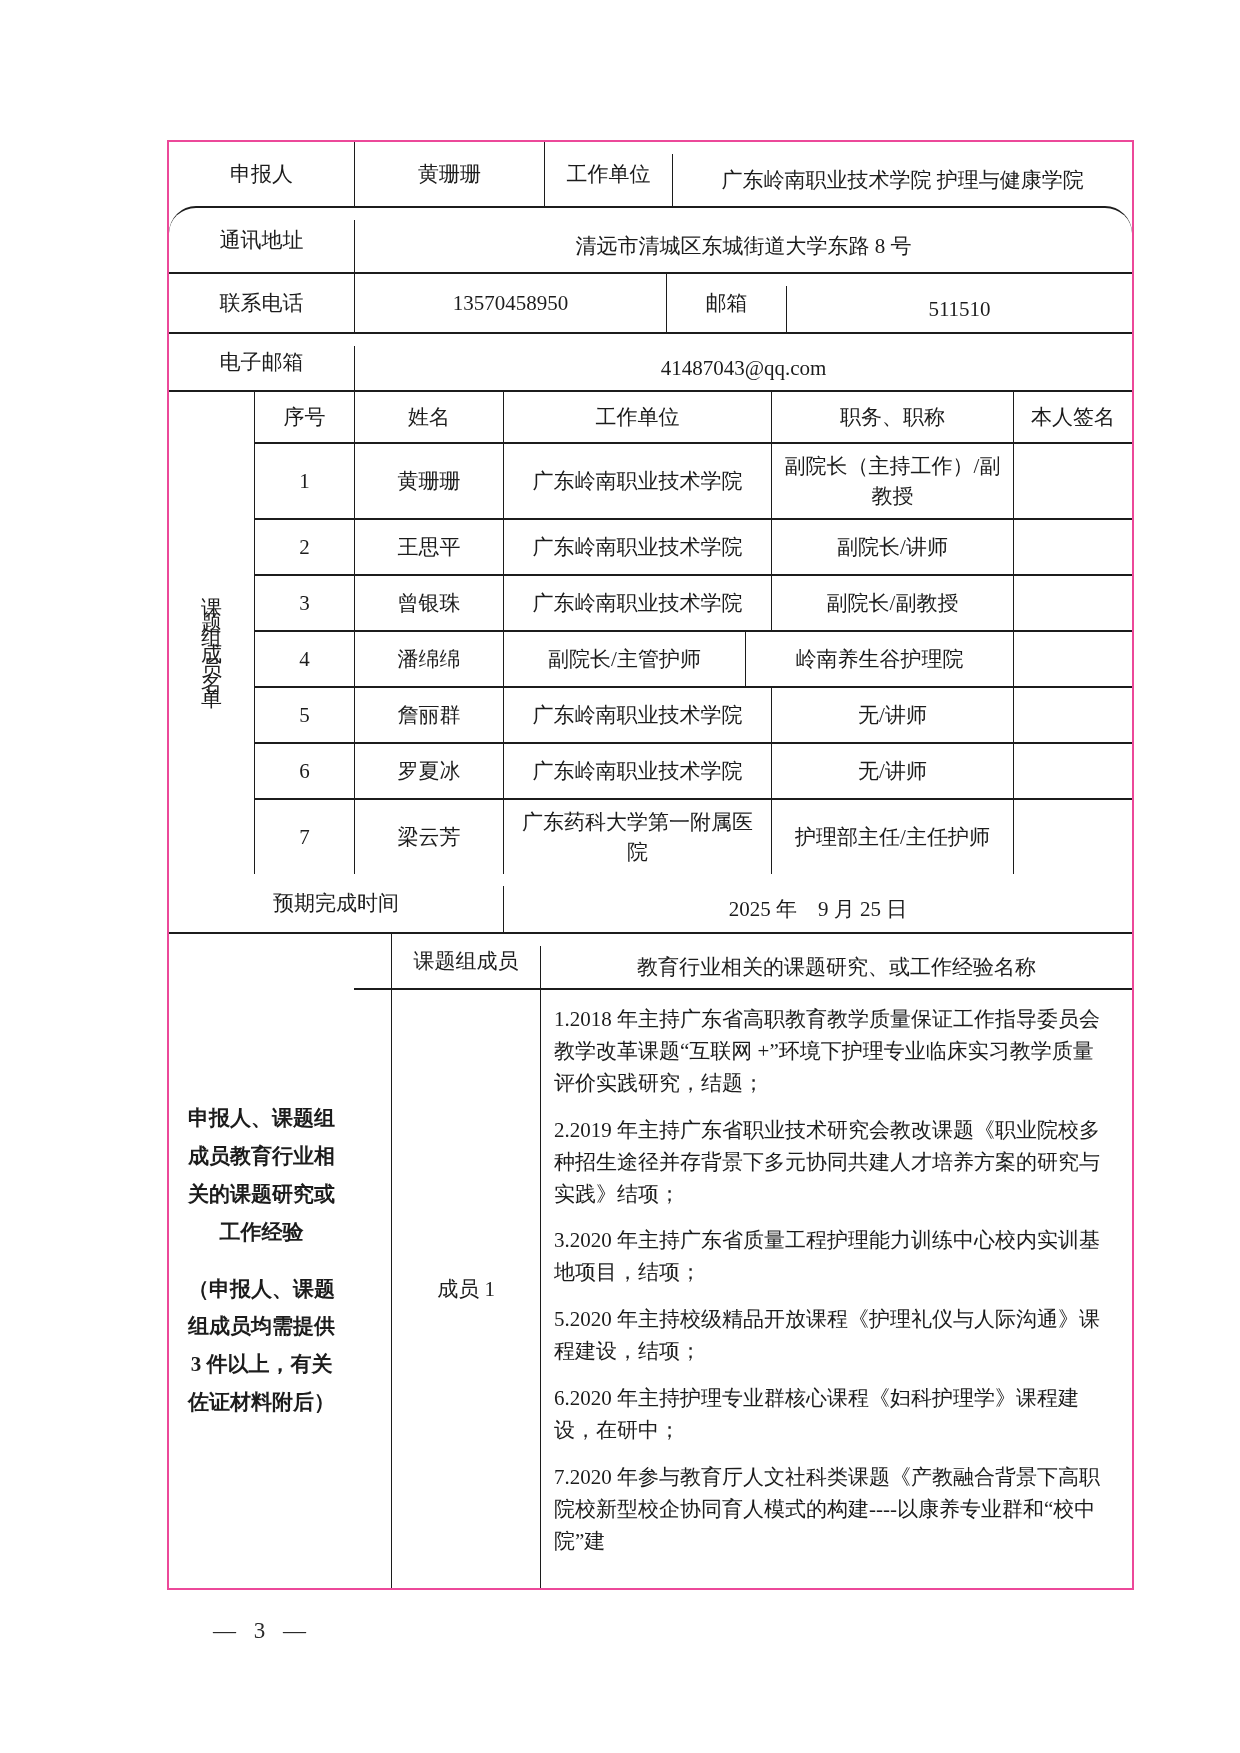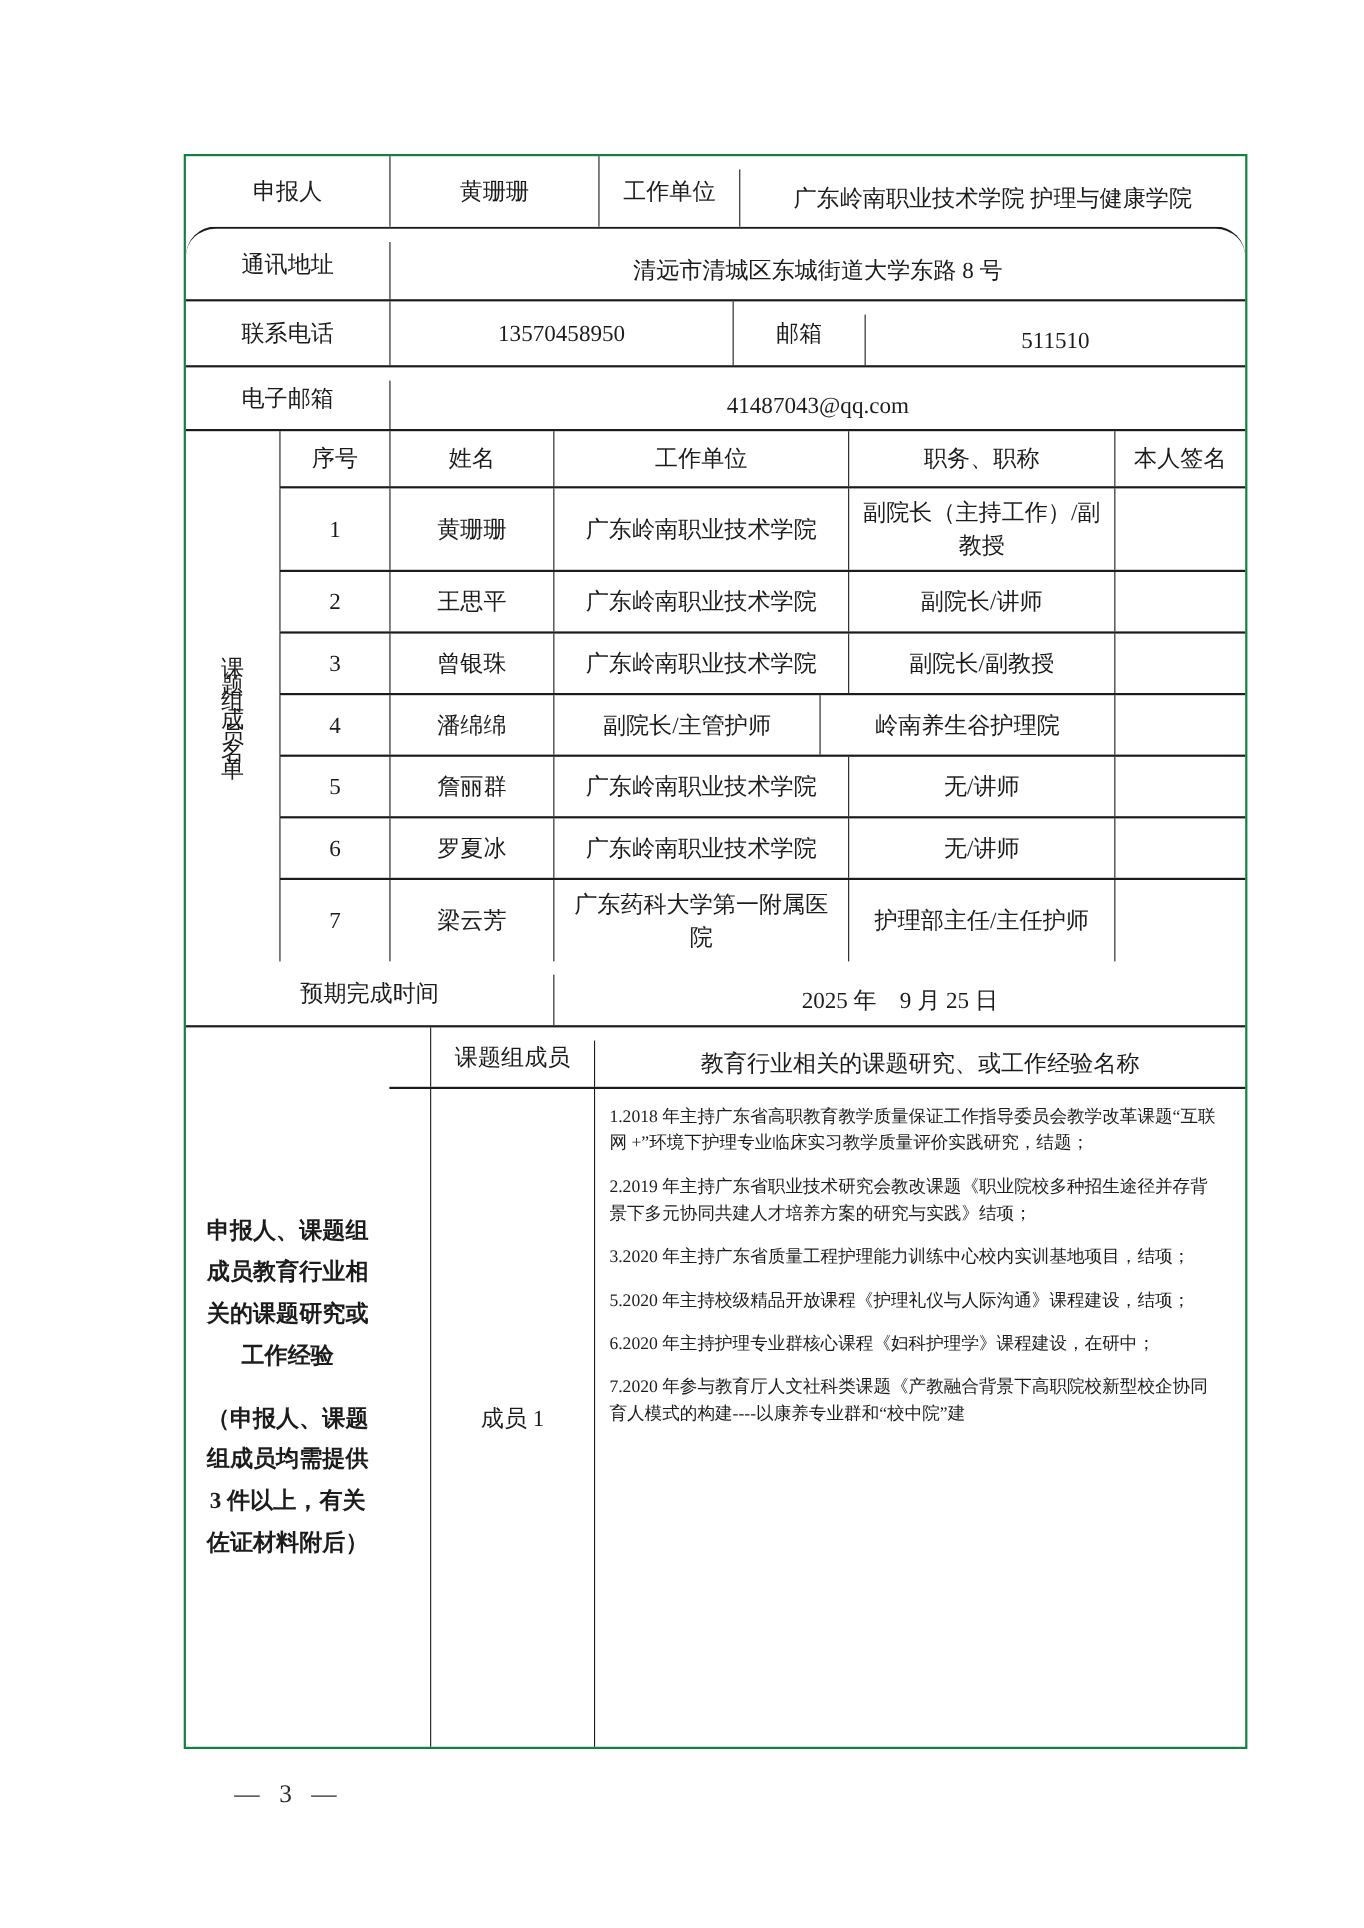--- a/index.html
+++ b/index.html
@@ -6,21 +6,21 @@
   html,body { background:#ffffff; }
   body {
     width:1240px; height:1753px; position:relative;
     font-family:"Liberation Serif","DejaVu Serif",serif;
     color:#1c1c1c;
   }
   .sheet { position:absolute; left:0; top:0; width:1240px; height:1753px; }
 
   .doc-table {
     position:absolute; left:167px; top:140px; width:967px;
-    border:2px solid #15803d; background:#fff;
+    border:2px solid #ec4899; background:#fff;
   }
   .row { display:flex; align-items:stretch; }
   .row + .row, .sect { border-top:2px solid #1c1c1c; }
   .sect { display:flex; align-items:stretch; }
   .cell {
     display:flex; align-items:center; justify-content:center;
     text-align:center; font-size:21px; line-height:1.45; padding:4px 8px;
   }
   .row > .cell + .cell { border-left:1px solid #1c1c1c; }
 
@@ -58,21 +58,21 @@
   .exp-right { flex:1; display:flex; flex-direction:column; }
   .erow { display:flex; align-items:stretch; }
   .erow + .erow { border-top:2px solid #1c1c1c; }
   .erow > .cell { border-left:1px solid #1c1c1c; }
   .c-mem { width:149px;margin-left:37px; }
   .eh { min-height:54px; }
   .ebody { min-height:600px; }
   .c-member1 { align-items:center; }
   .c-items {
     flex:1; border-left:1px solid #1c1c1c; padding:14px 26px 10px 13px;
-    font-size:16px; line-height:1.52; text-align:left;
+    font-size:21px; line-height:1.52; text-align:left;
   }
   .c-items p + p { margin-top:15px; }
 
   .page-num {
     position:absolute; left:213px; top:1618px;
     font-size:23px; letter-spacing:6px; color:#2a2a2a;
   }
 </style>
 </head>
 <body>

